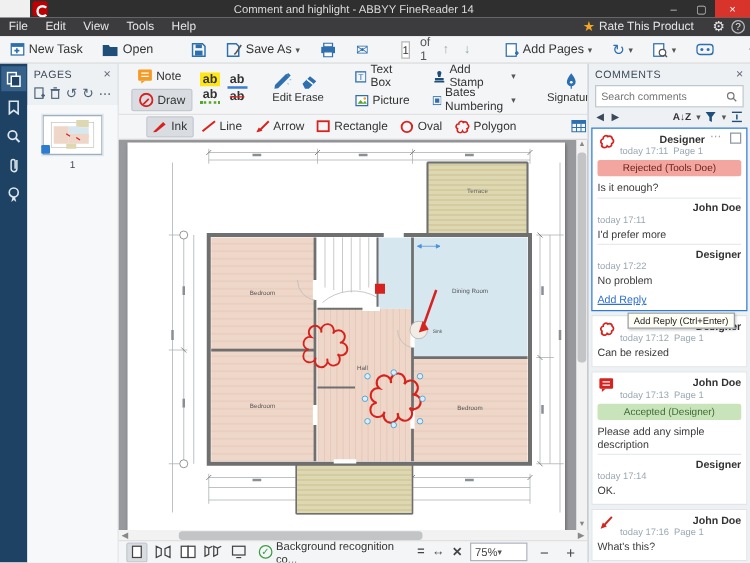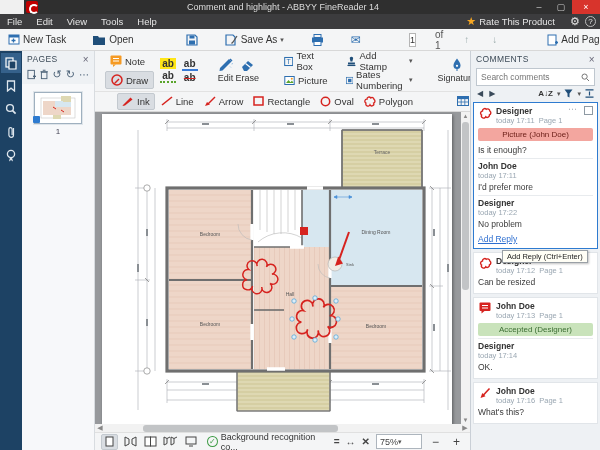--- a/index.html
+++ b/index.html
@@ -14,21 +14,21 @@
   .winbtn { width:22px; height:14px; display:flex; align-items:center; justify-content:center; color:#ccc; font-size:9px; }
   .winbtn.close { background:#d8342c; color:#fff; width:28px; }
   .menubar { height:15px; background:#3c3c3e; display:flex; align-items:center; color:#e5e5e5; font-size:9.5px; }
   .menu-item { padding:0 7px; }
   .menubar .spacer { flex:1; }
   .star { color:#f5a623; font-size:11px; margin-right:3px; }
   .rate { margin-right:10px; }
   .gearhelp { width:20px; text-align:center; font-size:11px; color:#e5e5e5; }
 
   
-  .maintb { height:22px; background:#f4f5f6; border-bottom:1px solid #d8d8d8; display:flex; align-items:center; padding:0 4px; gap:19px; }
+  .maintb { height:22px; background:#f4f5f6; border-bottom:1px solid #d8d8d8; display:flex; align-items:center; padding:0 4px; gap:8px; }
   .tbtn { display:inline-flex; align-items:center; gap:3px; padding:0 4px; height:19px; border-radius:2px; white-space:nowrap; }
   .tbtn.sel { background:#dde1e6; border:1px solid #c3c9cf; }
   .vsep { width:1px; height:15px; background:#d5d5d5; margin:0 3px; }
   .caret { font-size:7px; color:#555; }
   .pagebox { width:20px; height:14px; border:1px solid #b5b5b5; background:#fff; text-align:center; font-size:9px; line-height:13px; }
   .arrowbtn { color:#9aa; font-size:10px; padding:0 2px; }
   .glyph { font-size:12px; line-height:1; }
   svg.ic { display:block; }
 
   
@@ -89,21 +89,21 @@
   .searchbox { margin:1px 5px 3px; height:18px; border:1px solid #bfc7cf; background:#fff; display:flex; align-items:center; padding:0 4px; }
   .searchbox input { border:0; outline:0; flex:1; width:60px; font-size:8.5px; color:#555; font-family:inherit; }
   .cnav { display:flex; align-items:center; padding:0 6px 3px; gap:6px; color:#3a4a5a; }
   .cnav .right { margin-left:auto; display:flex; align-items:center; gap:4px; }
   .sortlbl { font-size:8px; font-weight:bold; color:#333; }
   .clist { flex:1; overflow:hidden; padding:1px 2px; position:relative; }
   .card { background:#fff; border:1px solid #e1e5e9; margin-bottom:3px; padding:3px 4px; position:relative; }
   .card.sel { border:1px solid #2e7bd0; }
   .chead { display:flex; align-items:flex-start; gap:4px; }
   .cmeta { flex:1; min-width:0; }
-  .cname { font-weight:bold; font-size:8.5px; color:#333; }
+  .cname { font-weight:bold; font-size:8.5px; color:#333;text-align:right; }
   .ctime { font-size:7.5px; color:#9aa7b2; }
   .ctime .pg { margin-left:4px; }
   .cmenu { color:#98a2ab; font-size:9px; line-height:6px; }
   .ccheck { width:9px; height:9px; border:1px solid #8e99a3; background:#fff; margin-left:3px; }
   .badge { margin:3px 0 2px; height:13px; border-radius:2px; display:flex; align-items:center; justify-content:center; font-size:8px; }
   .badge.rej { background:#f3a69f; color:#6d2019; }
   .badge.acc { background:#c9e3bb; color:#3c6e33; }
   .cbody { font-size:8.5px; color:#3a3a3a; padding:2px 0 3px; }
   .crep { border-top:1px solid #e8ebee; padding-top:2px; }
   .addreply { font-size:8.5px; color:#2e6fd0; text-decoration:underline; padding:2px 0 1px; }
@@ -681,21 +681,21 @@
                 <path d="M2.6 8a2.2 2.2 0 0 1 .9-4A2.2 2.2 0 0 1 7.3 2.3 2.2 2.2 0 0 1 10.8 4a2.2 2.2 0 0 1-.4 3.9A2.2 2.2 0 0 1 6.7 9.8 2.2 2.2 0 0 1 2.6 8z" fill="none" stroke="#d6231f" stroke-width="1.4"></path>
               </svg>
           </span>
           <div class="cmeta">
             <div class="cname">Designer</div>
             <div class="ctime"><span>today 17:11</span><span class="pg">Page 1</span></div>
           </div>
           <span class="cmenu">⋯</span>
           <span class="ccheck"></span>
         </div>
-        <div class="badge rej">Picture (John Doe)</div>
+        <div class="badge rej">Rejected (Tools Doe)</div>
         <div class="cbody">Is it enough?</div>
         <div class="crep">
           <div class="cname">John Doe</div>
           <div class="ctime">today 17:11</div>
           <div class="cbody">I'd prefer more</div>
         </div>
         <div class="crep">
           <div class="cname">Designer</div>
           <div class="ctime">today 17:22</div>
           <div class="cbody">No problem</div>
@@ -727,20 +727,21 @@
                 <path d="M3 3.5h6M3 6h6" stroke="#fff"></path>
                 <path d="M2.5 9l0 2.5 3-2.5z" fill="#d6231f"></path>
               </svg>
           </span>
           <div class="cmeta">
             <div class="cname">John Doe</div>
             <div class="ctime"><span>today 17:13</span><span class="pg">Page 1</span></div>
           </div>
         </div>
         <div class="badge acc">Accepted (Designer)</div>
+        <div class="cbody">Please add any simple description</div>
         <div class="crep">
           <div class="cname">Designer</div>
           <div class="ctime">today 17:14</div>
           <div class="cbody">OK.</div>
         </div>
       </div>
 
       <div class="card">
         <div class="chead">
           <span class="cicon">

